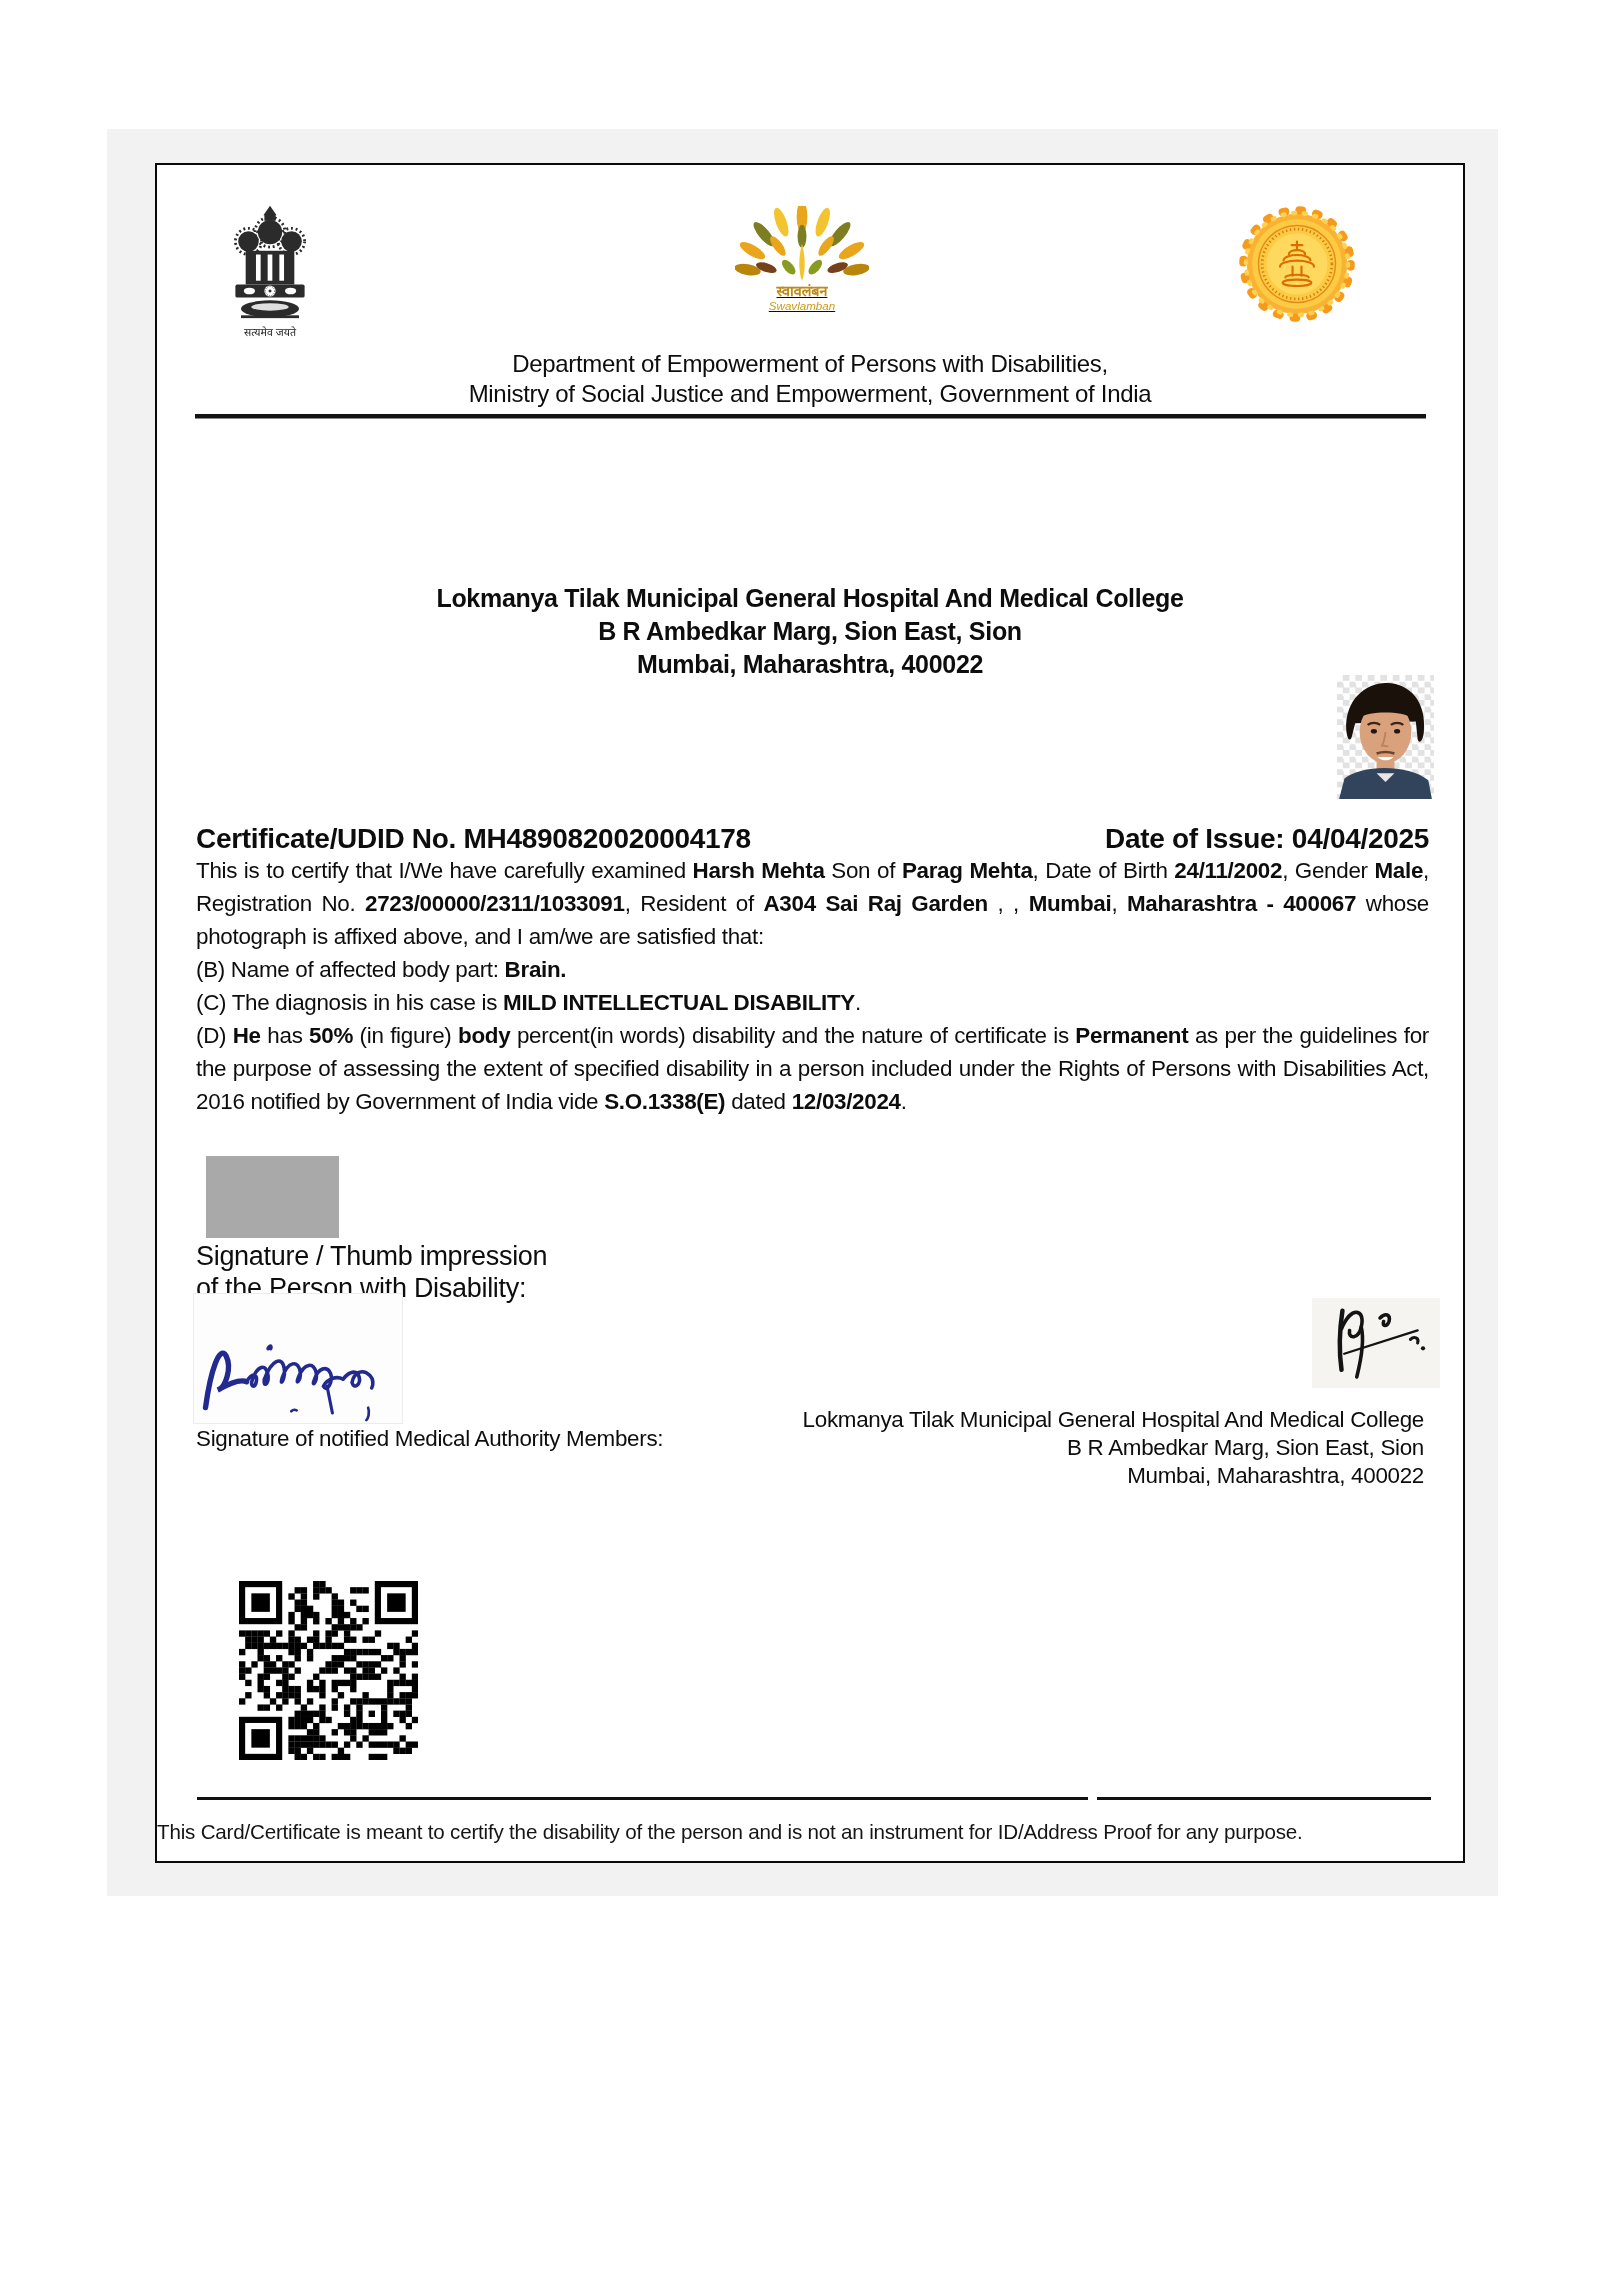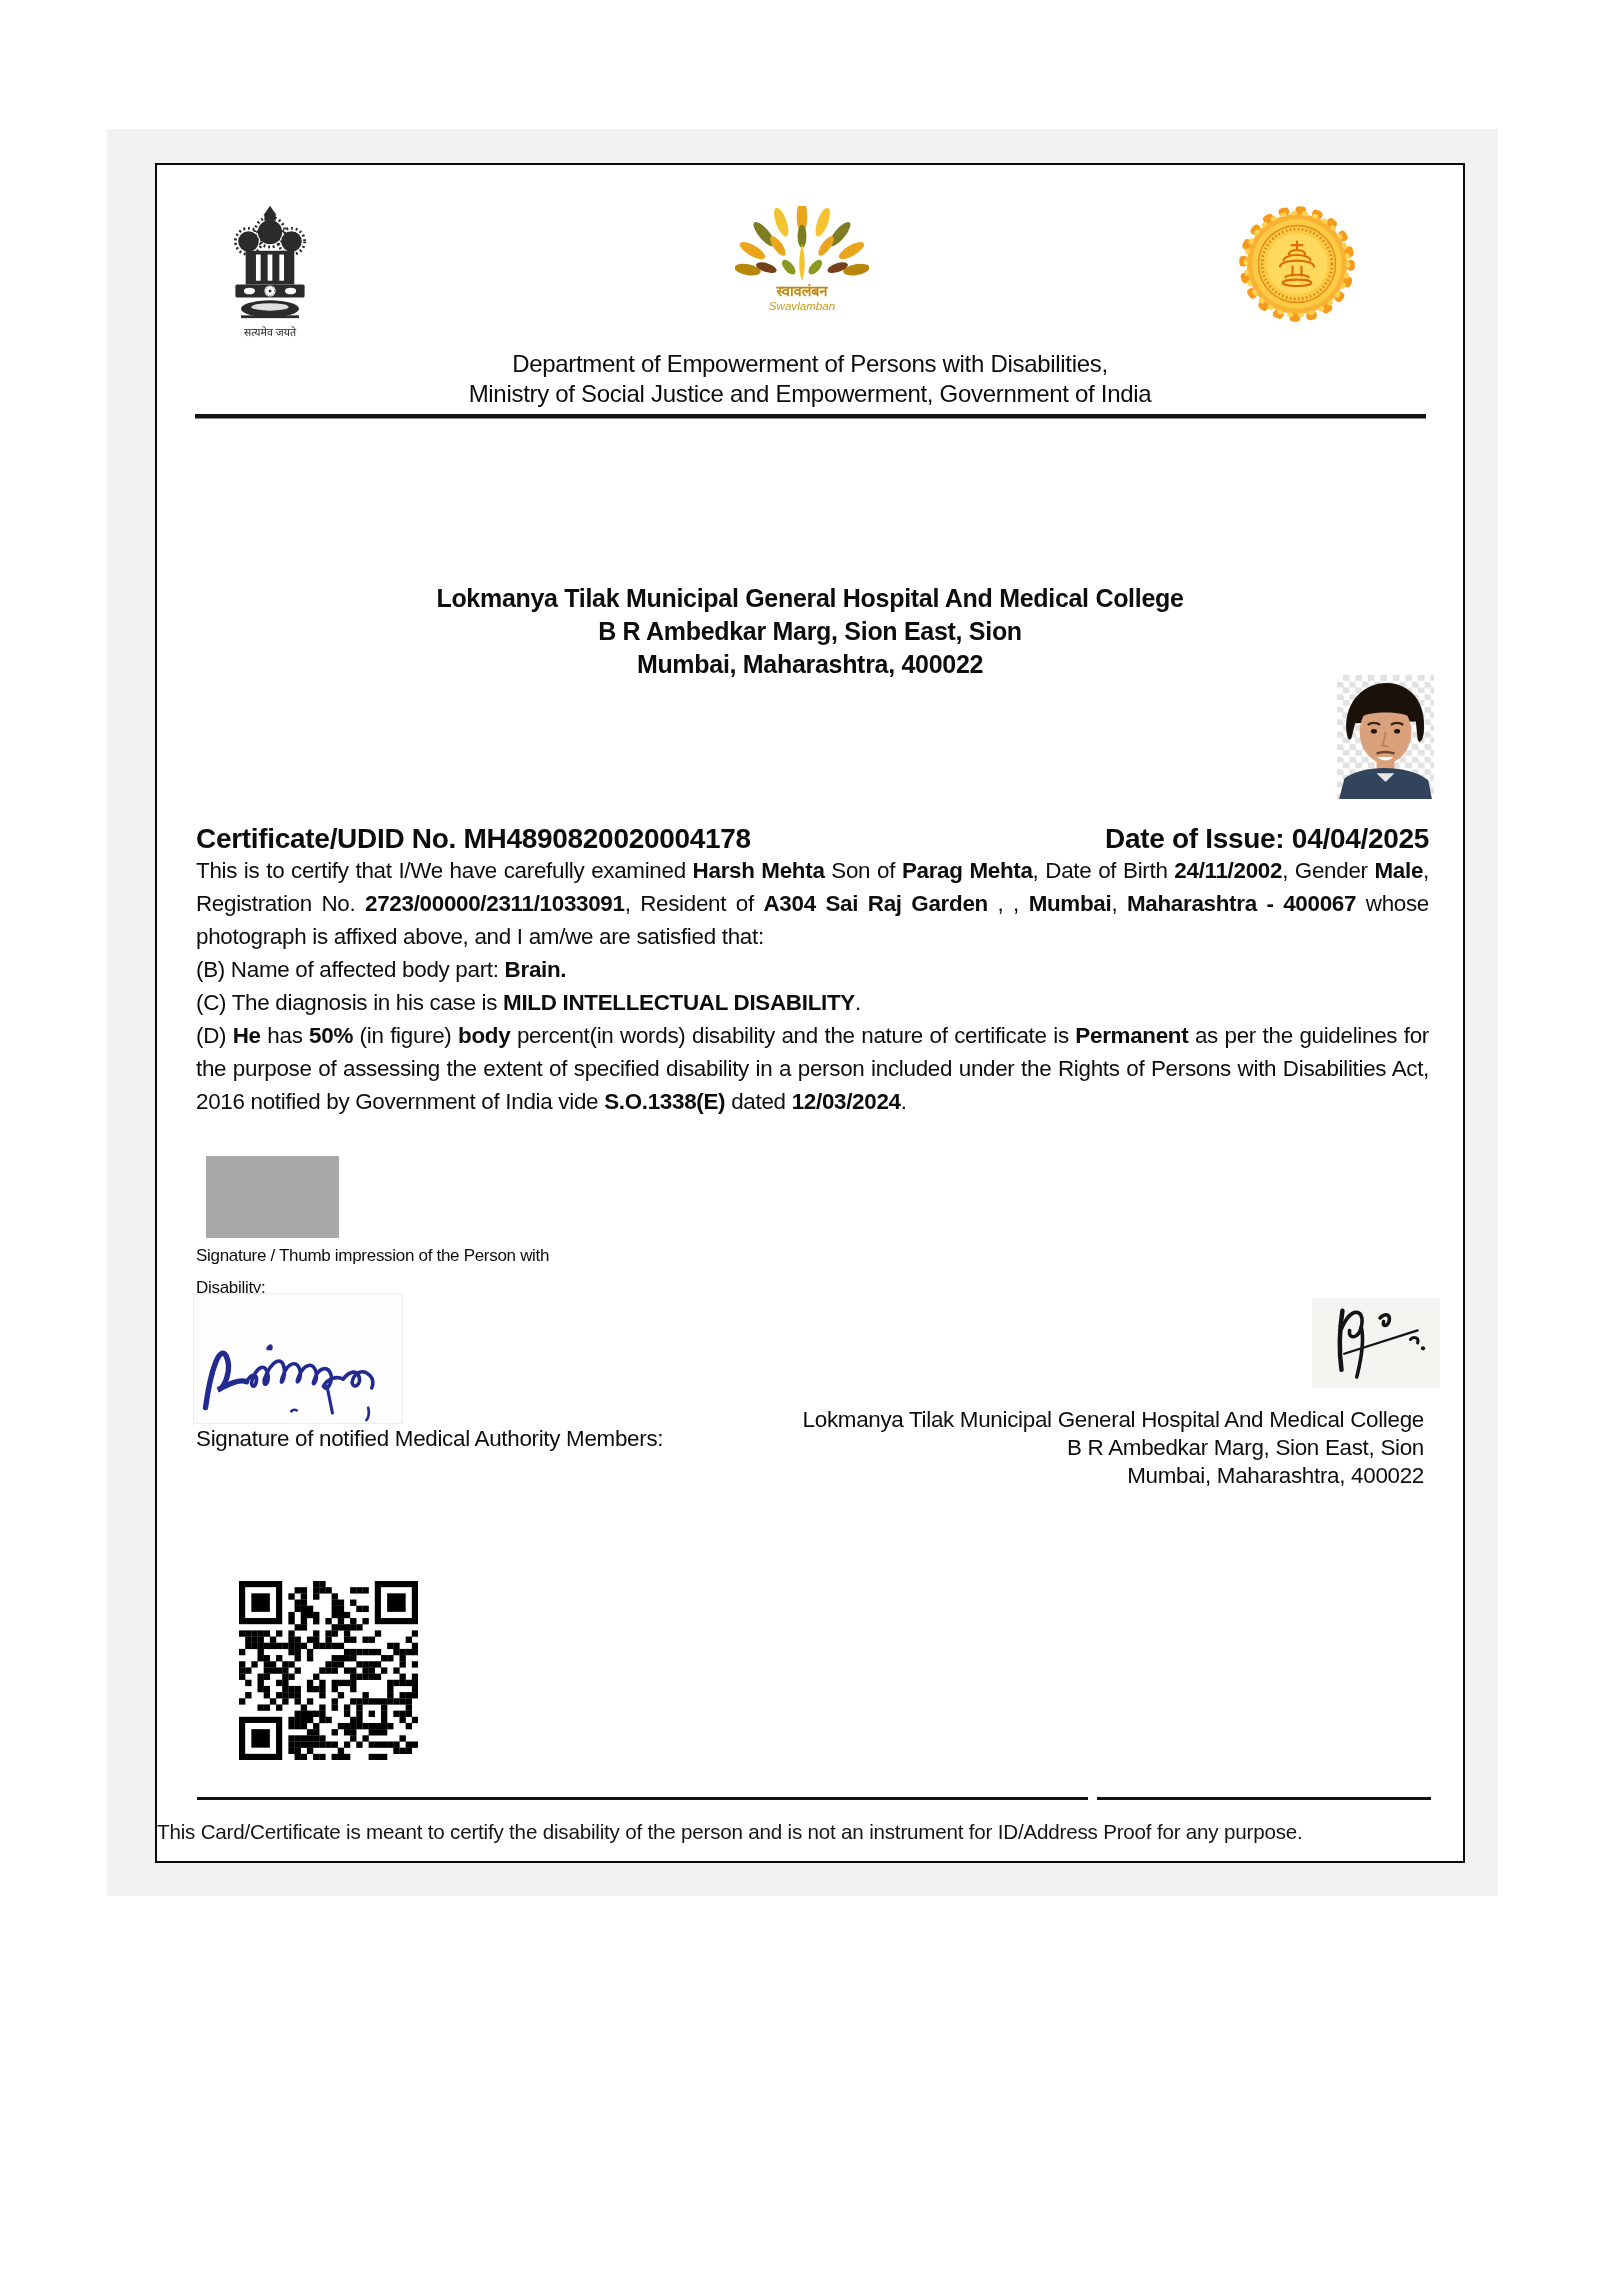--- a/index.html
+++ b/index.html
@@ -10,21 +10,21 @@
   .backdrop{position:absolute;left:107px;top:129px;width:1391px;height:1767px;background:#f2f2f2;}
   .sheet{
     position:absolute;left:155px;top:163px;width:1310px;height:1700px;
     background:#ffffff;border:2.7px solid #0a0a0a;box-sizing:border-box;
   }
   .sheet *{box-sizing:border-box;}
 
   
   .emblem{position:absolute;text-align:center;}
   .emblem-left{left:70px;top:39px;width:86px;}
-  .emblem-center{left:578px;top:41px;width:134px;}
+  .emblem-center{left:578px;top:41px;width:134px;text-decoration:underline;}
   .emblem-right{left:1080px;top:39px;width:120px;}
   .motto{font-size:10.7px;letter-spacing:0;color:#1c1c1c;margin-top:1.8px;white-space:nowrap;}
   .swav-dev{font-size:14.3px;font-weight:bold;color:#c08a12;line-height:15px;}
   .swav-lat{font-size:11.6px;font-style:italic;color:#c99a1c;line-height:13.4px;}
 
   
   .dept-header{position:absolute;left:0;top:184px;width:100%;text-align:center;font-size:24px;line-height:29.6px;letter-spacing:-0.3px;}
   .rule{position:absolute;left:38px;top:249px;width:1231px;height:4.5px;background:#141414;border-bottom:0.9px solid #8a8a8a;}
 
   .title{position:absolute;left:0;top:353px;width:100%;text-align:center;font-size:42px;line-height:48px;font-weight:bold;letter-spacing:-0.4px;margin:0;}
@@ -38,21 +38,21 @@
   .photo svg{display:block;width:100%;height:100%;}
 
   
   .body-text{position:absolute;left:39px;top:659px;width:1233px;font-size:22.4px;line-height:33px;letter-spacing:-0.3px;}
   .udid-row{display:flex;justify-content:space-between;font-weight:bold;font-size:28px;line-height:30px;letter-spacing:-0.3px;}
   .body-text p{margin:0;}
   .body-text p.just{text-align:justify;}
 
   
   .thumb-box{position:absolute;left:49px;top:991px;width:133px;height:82px;background:#a9a9a9;}
-  .sig-person-label{position:absolute;left:39px;top:1075px;width:358px;font-size:17px;line-height:32px;letter-spacing:-0.3px;}
+  .sig-person-label{position:absolute;left:39px;top:1075px;width:358px;font-size:27px;line-height:32px;letter-spacing:-0.3px;}
   .sig-image{position:absolute;left:36px;top:1128px;width:210px;height:131px;background:#fdfdfd;box-shadow:0 0 0 0.9px #ececec inset;}
   .sig-image svg{display:block;width:100%;height:100%;}
   .sig-auth-label{position:absolute;left:39px;top:1261px;font-size:22.4px;letter-spacing:-0.3px;white-space:nowrap;}
 
   .auth-sig-image{position:absolute;left:1155px;top:1133px;width:128px;height:90px;background:#f6f4f0;}
   .auth-sig-image svg{display:block;width:100%;height:100%;}
   .auth-block{position:absolute;right:39px;top:1241px;width:716px;text-align:right;font-size:22.4px;line-height:28px;letter-spacing:-0.3px;}
 
   
   .qr{position:absolute;left:82px;top:1416px;width:179px;height:179px;background:#fff;}

